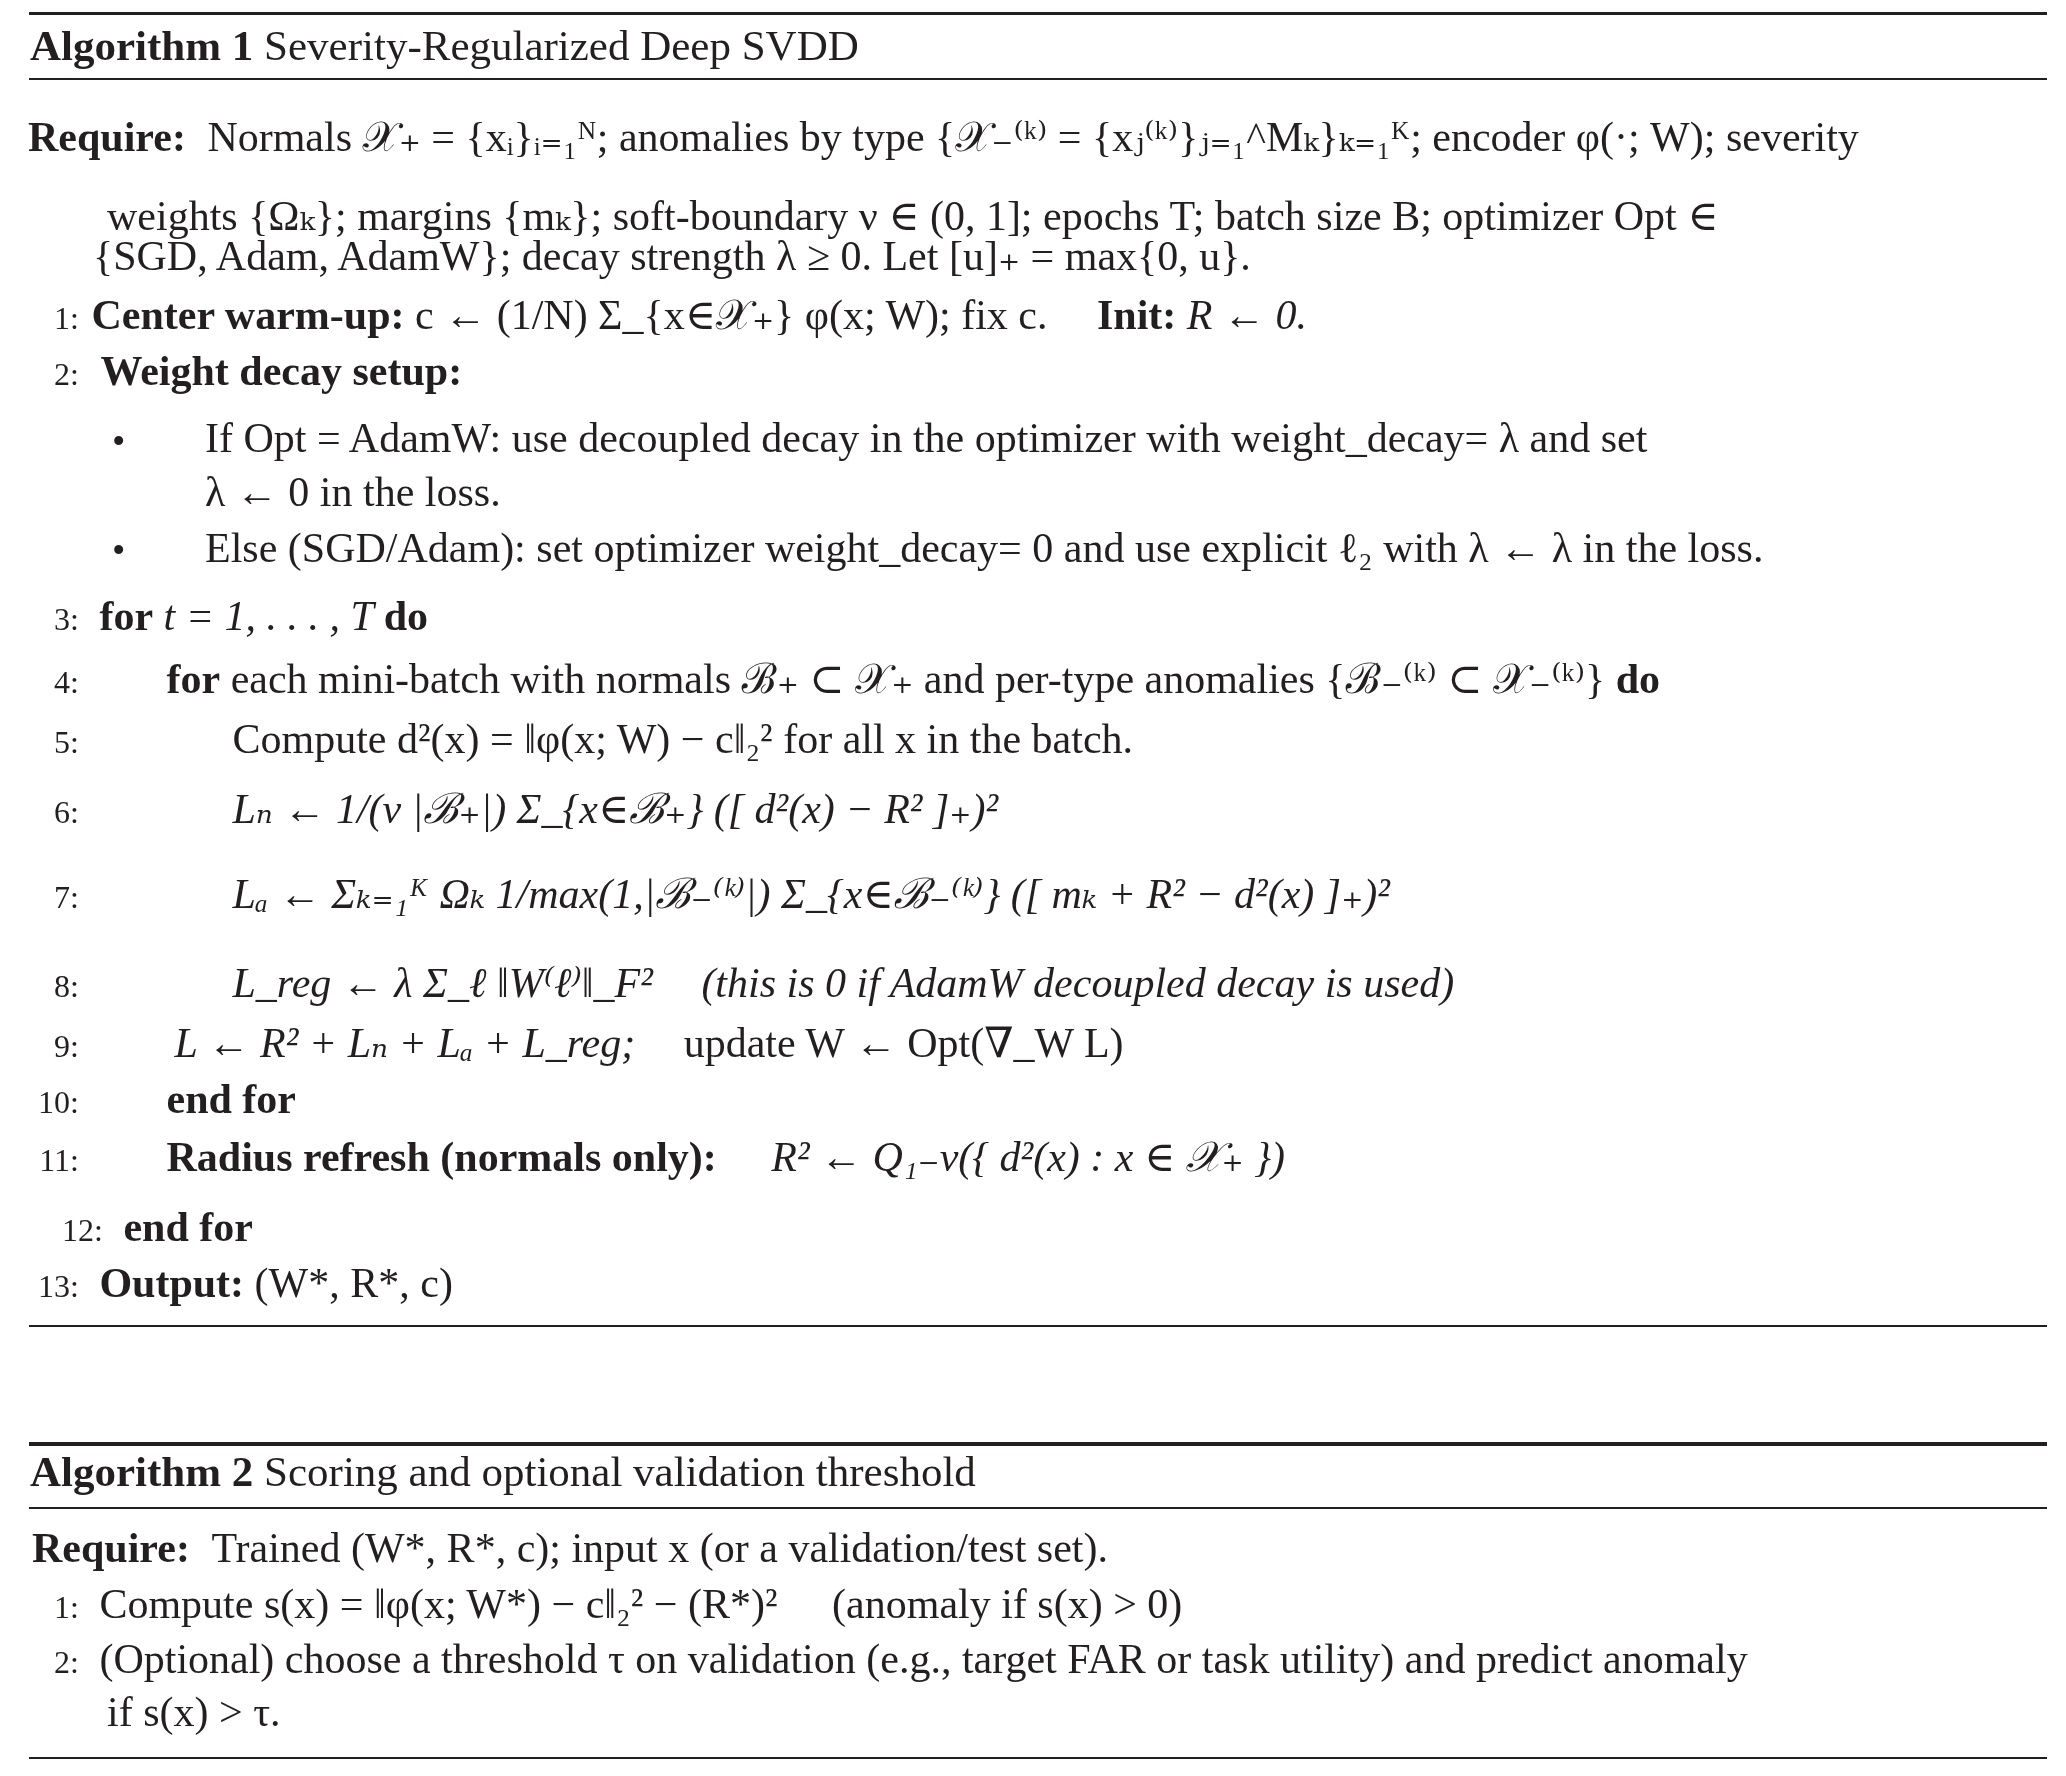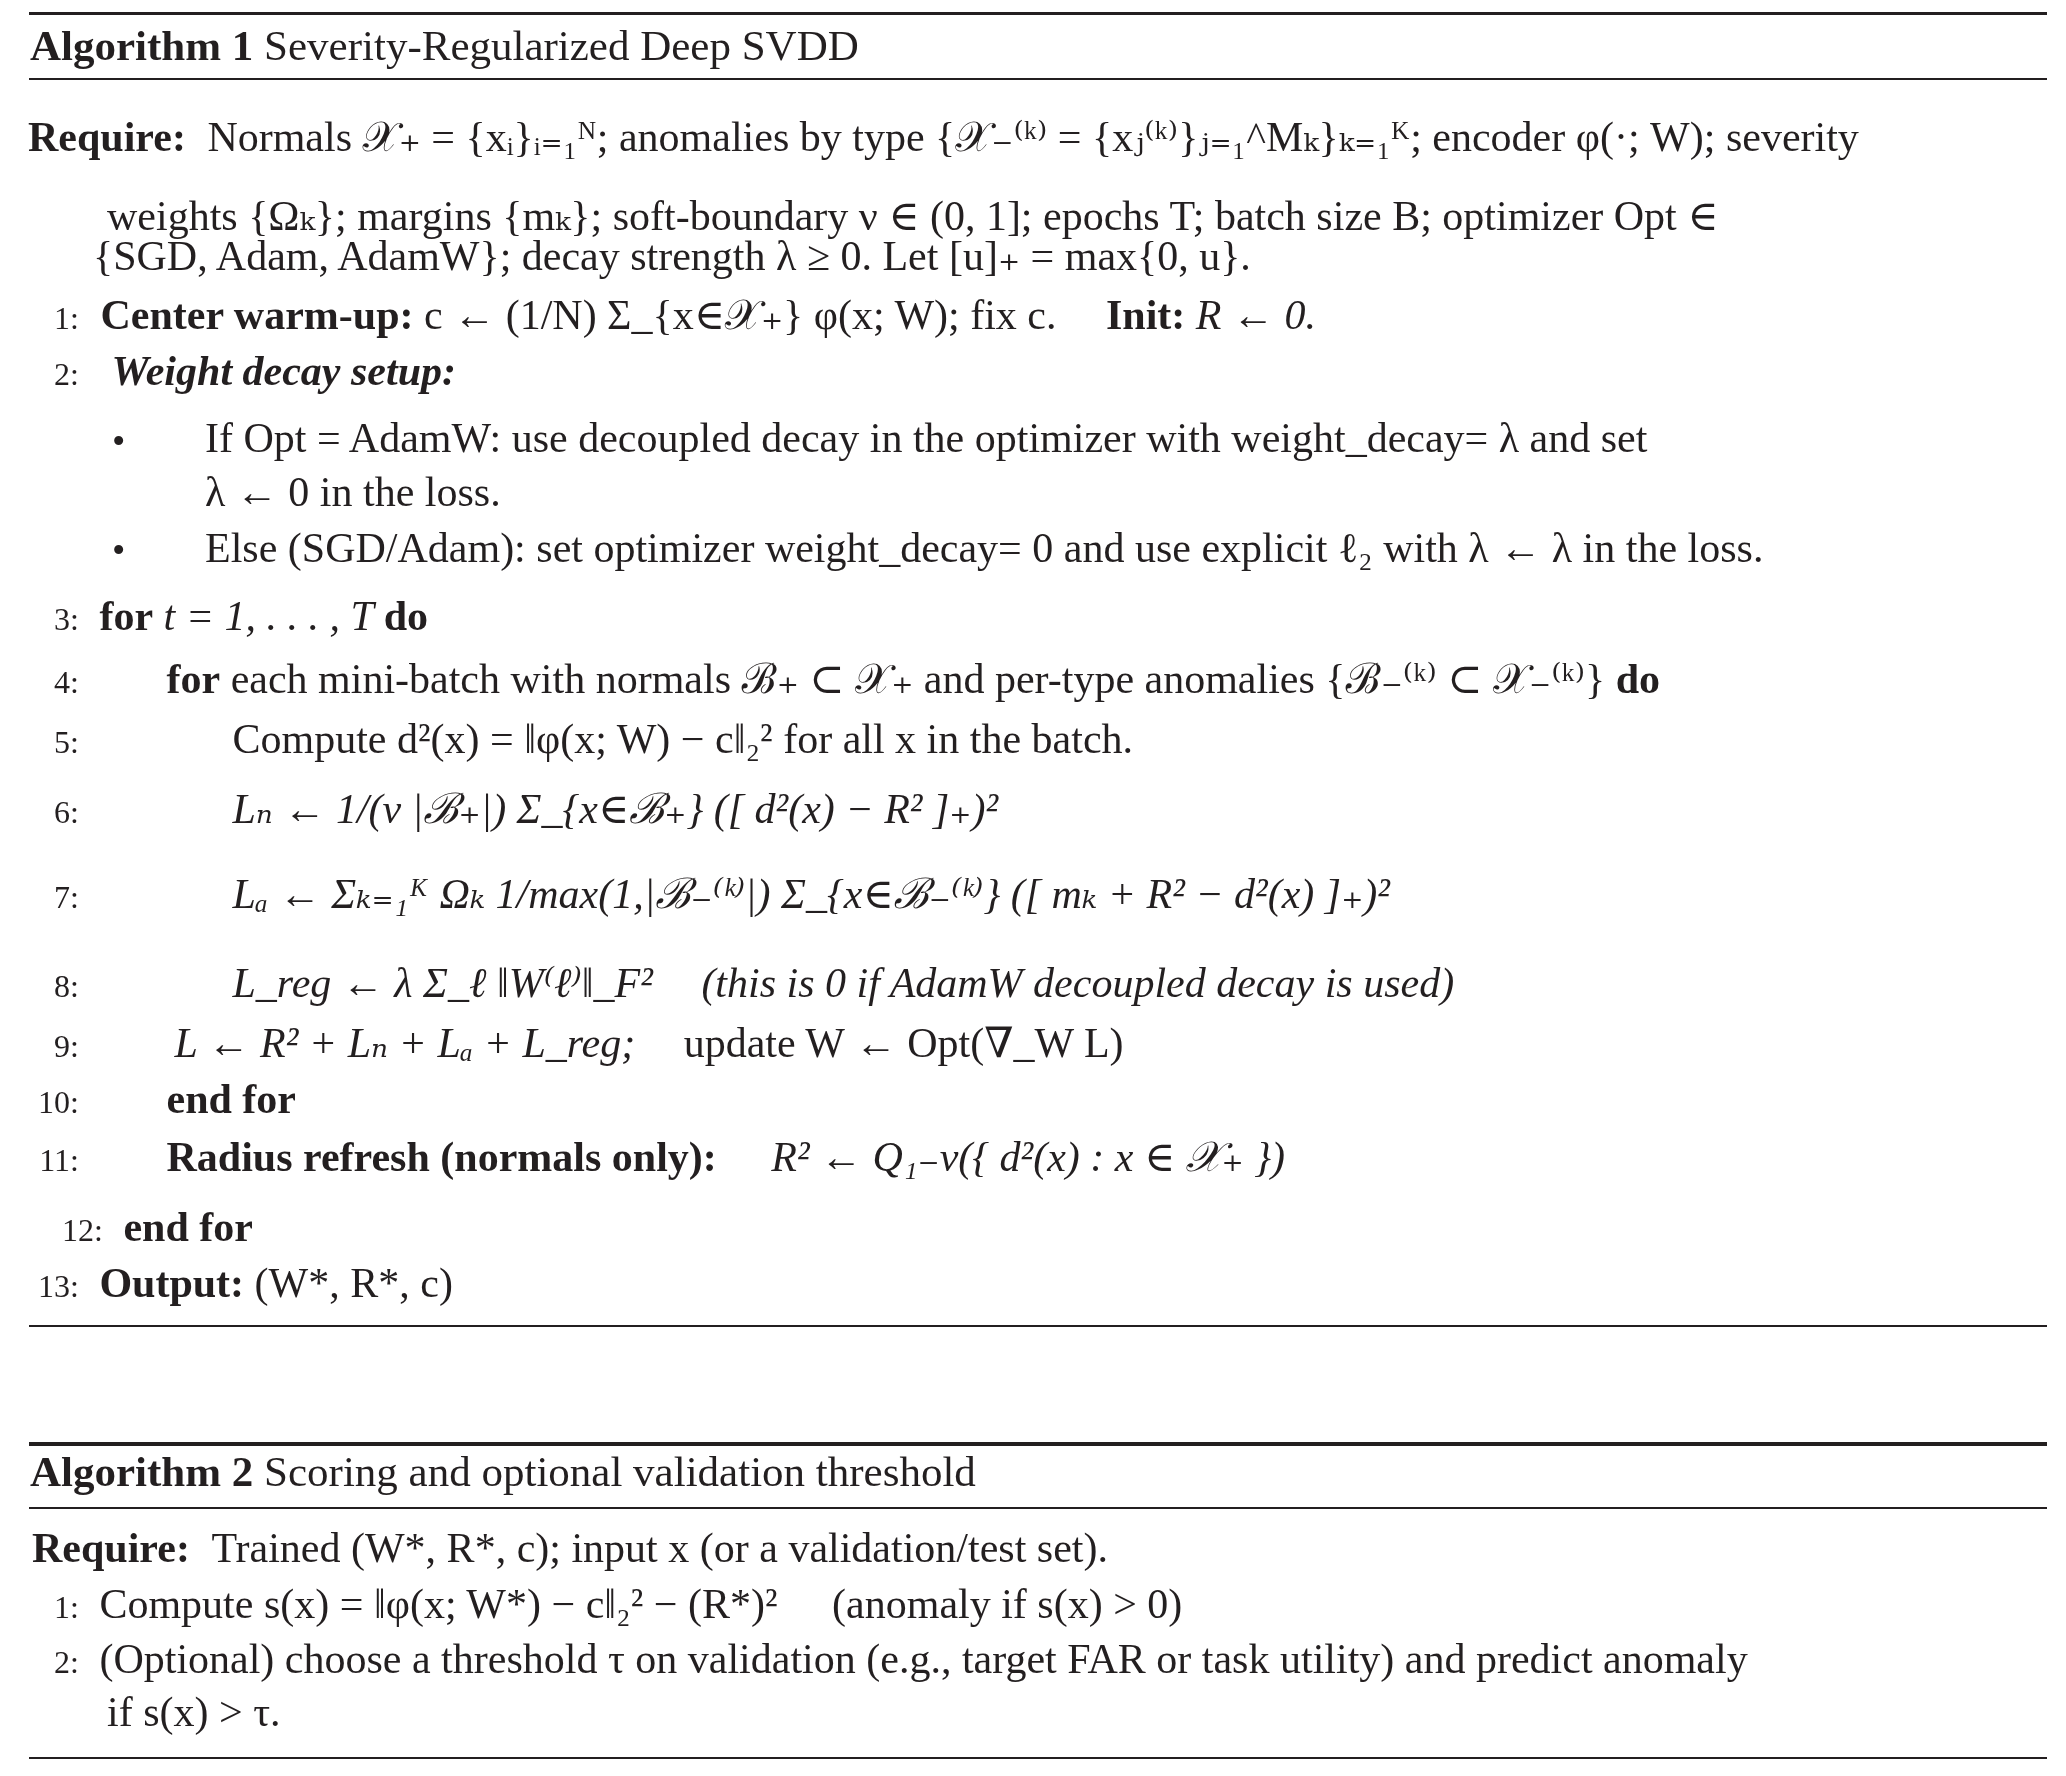--- a/index.html
+++ b/index.html
@@ -32,29 +32,29 @@
 </div>
 <div class="line" style="left:107px; top:195px;">
   <span>weights {Ωₖ}; margins {mₖ}; soft-boundary ν ∈ (0, 1]; epochs T; batch size B; optimizer Opt ∈</span>
 </div>
 <div class="line" style="left:93px; top:235px;">
   <span>{SGD, Adam, AdamW}; decay strength λ ≥ 0. Let [u]₊ = max{0, u}.</span>
 </div>
 
 <div class="line" style="left:32px; top:294px;">
   <span class="num" style="width:47px;">1:</span>
-  <span class="b" style="margin-left:11px;">Center warm-up:</span>
+  <span class="b" style="margin-left:2px;">Center warm-up:</span>
   <span> c ← (1/N) Σ_{x∈𝒳₊} φ(x; W); fix c.</span>
   <span class="b" style="margin-left:39px;">Init:</span>
   <span class="m"> R ← 0.</span>
 </div>
 
 <div class="line" style="left:32px; top:350px;">
   <span class="num" style="width:47px;">2:</span>
-  <span class="b" style="margin-left:22px;font-style:italic;">Weight decay setup:</span>
+  <span class="b" style="margin-left:11px;">Weight decay setup:</span>
 </div>
 
 <span class="bullet" style="left:112px; top:419px;">•</span>
 <div class="line" style="left:205px; top:417px;">
   <span>If Opt = AdamW: use decoupled decay in the optimizer with weight_decay= λ and set</span>
 </div>
 <div class="line" style="left:205px; top:471px;">
   <span>λ ← 0 in the loss.</span>
 </div>
 <span class="bullet" style="left:112px; top:528px;">•</span>

